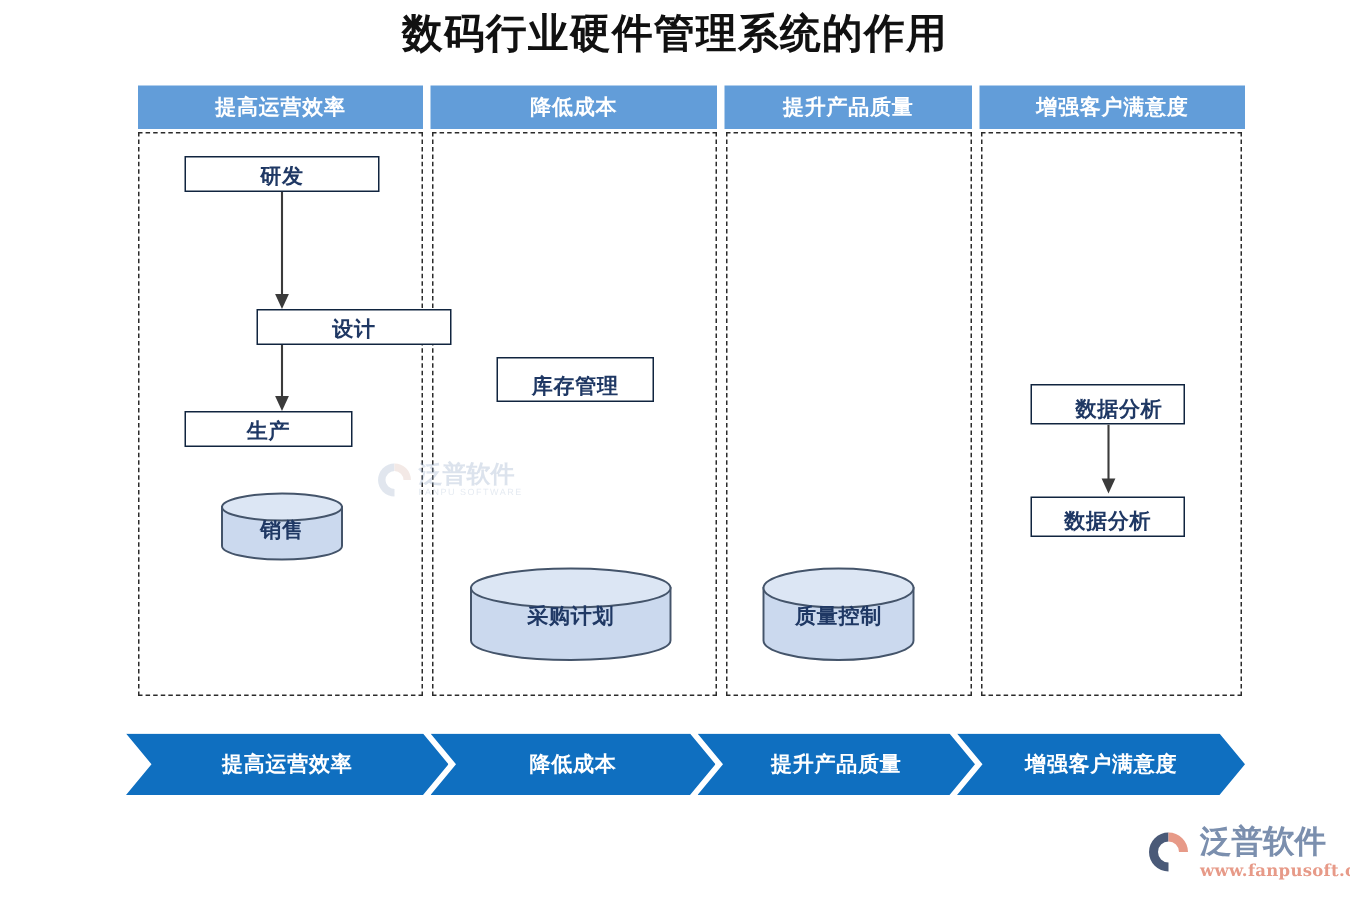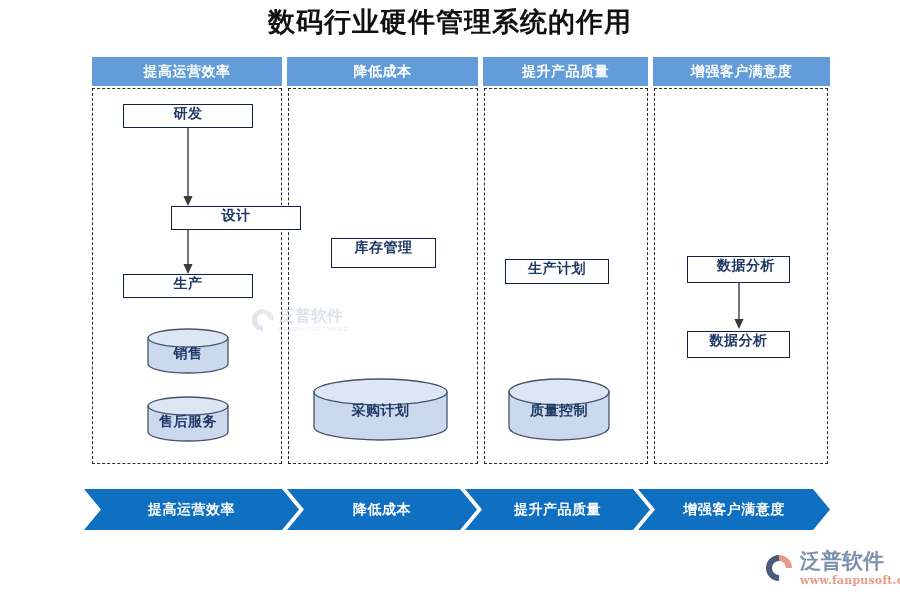--- a/index.html
+++ b/index.html
@@ -62,21 +62,21 @@
     background: transparent;
   }
 
   
   .proc-box {
     position: absolute;
     background: #ffffff;
     border: 1.4px solid #10243f;
     box-sizing: border-box;
     display: flex;
-    align-items: flex-start;
+    align-items: flex-end;
     justify-content: center;
     color: #1F3864;
     font-size: 14px;
     font-weight: bold;
     font-family: "DejaVu Sans", "Liberation Sans", sans-serif;
     white-space: nowrap;
     letter-spacing: 0.5px;
   }
 
   
@@ -258,55 +258,45 @@
     <span>设计</span>
   </div>
 
   <div class="connector" style="left:181px; top:230px; width:14px; height:45px;">
     <svg width="14" height="45" viewBox="0 0 14 45">
       <line x1="7" y1="0" x2="7" y2="36" stroke="#3B3B3B" stroke-width="1.4"></line>
       <polygon points="7,44 2.4,34 11.6,34" fill="#3B3B3B"></polygon>
     </svg>
   </div>
 
-  <div class="proc-box" style="left:123px; top:274px; width:130px; height:24px;">
+  <div class="proc-box" style="left:123px; top:274px; width:112px; height:24px;">
     <span>生产</span>
   </div>
 
   <div class="cyl" style="left:147px; top:328px; width:82px; height:46px;">
     <svg width="82" height="46" viewBox="0 0 82 46">
       <path d="M1,10 L1,36 A40,9 0 0 0 81,36 L81,10 Z" fill="#CBD9EE" stroke="#44546A" stroke-width="1.3"></path>
       <ellipse cx="41" cy="10" rx="40" ry="9" fill="#DCE6F4" stroke="#44546A" stroke-width="1.3"></ellipse>
     </svg>
     <div class="cyl-label" style="top:17px;">销售</div>
   </div>
 
-  <div class="cyl" style="left:147px; top:396px; width:82px; height:46px;">
-    <svg width="82" height="46" viewBox="0 0 82 46">
-      <path d="M1,10 L1,36 A40,9 0 0 0 81,36 L81,10 Z" fill="#CBD9EE" stroke="#44546A" stroke-width="1.3"></path>
-      <ellipse cx="41" cy="10" rx="40" ry="9" fill="#DCE6F4" stroke="#44546A" stroke-width="1.3"></ellipse>
-    </svg>
-    <div class="cyl-label" style="top:17px;">售后服务</div>
-  </div>
 
   <div class="proc-box" style="left:331px; top:238px; width:105px; height:30px;">
     <span>库存管理</span>
   </div>
 
   <div class="cyl" style="left:313px; top:378px; width:135px; height:64px;">
     <svg width="135" height="64" viewBox="0 0 135 64">
       <path d="M1,14 L1,49 A66.5,13 0 0 0 134,49 L134,14 Z" fill="#CBD9EE" stroke="#44546A" stroke-width="1.3"></path>
       <ellipse cx="67.5" cy="14" rx="66.5" ry="13" fill="#DCE6F4" stroke="#44546A" stroke-width="1.3"></ellipse>
     </svg>
     <div class="cyl-label" style="top:24px;">采购计划</div>
   </div>
 
-  <div class="proc-box" style="left:505px; top:259px; width:104px; height:25px;">
-    <span>生产计划</span>
-  </div>
 
   <div class="cyl" style="left:508px; top:378px; width:102px; height:64px;">
     <svg width="102" height="64" viewBox="0 0 102 64">
       <path d="M1,14 L1,49 A50,13 0 0 0 101,49 L101,14 Z" fill="#CBD9EE" stroke="#44546A" stroke-width="1.3"></path>
       <ellipse cx="51" cy="14" rx="50" ry="13" fill="#DCE6F4" stroke="#44546A" stroke-width="1.3"></ellipse>
     </svg>
     <div class="cyl-label" style="top:24px;">质量控制</div>
   </div>
 
   <div class="proc-box" style="left:687px; top:256px; width:103px; height:27px;padding-left:15px;">

